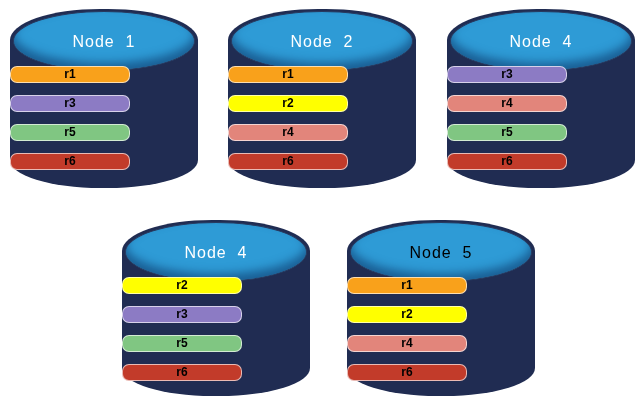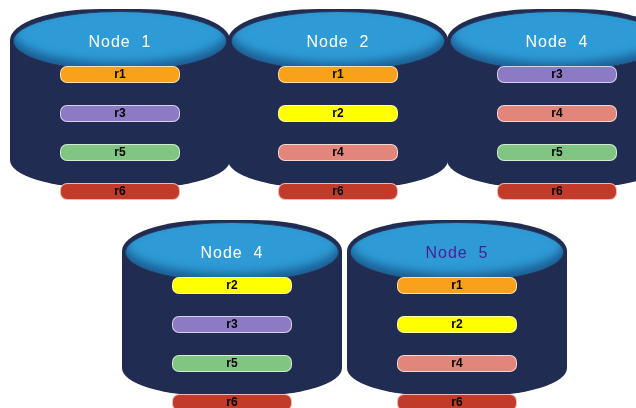--- a/index.html
+++ b/index.html
@@ -11,21 +11,20 @@
   .stage {
     position: relative;
     width: 636px;
     height: 408px;
     background: #ffffff;
     overflow: hidden;
   }
   .node {
     position: absolute;
     width: 188px;
-    padding-left: 32px;
   }
   .cyl-body {
     position: absolute;
     top: 0;
     left: 0;
     right: 0;
     bottom: 0;
     background: #202C52;
     border-radius: 90px 90px 90px 90px / 31px 31px 28px 28px;
   }
@@ -50,22 +49,22 @@
     white-space: pre;
     padding-top: 2px;
   }
   .bars {
     position: absolute;
     left: 0;
     right: 0;
     top: 57px;
     display: flex;
     flex-direction: column;
-    align-items: center;
-    gap: 22px;
+    align-items: flex-start;
+    gap: 12px;
   }
   .bar {
     width: 118px;
     height: 15px;
     border: 1px solid rgba(255, 255, 255, 0.65);
     border-radius: 7px;
     color: #000000;
     font-size: 12px;
     font-weight: bold;
     line-height: 15px;
@@ -125,21 +124,21 @@
       <div class="bar" style="background: rgb(255, 255, 0);">r2</div>
       <div class="bar" style="background: rgb(140, 123, 196);">r3</div>
       <div class="bar" style="background: rgb(128, 198, 130);">r5</div>
       <div class="bar" style="background: rgb(194, 59, 42);">r6</div>
     </div>
   </div>
 
   <div class="node" style="left:347px; top:220px; height:176px;">
     <div class="cyl-body" style="background: rgb(32, 44, 82);"></div>
     <div class="cyl-top" style="background: rgb(46, 155, 214); border-color: rgb(39, 57, 95);">
-      <span class="node-title" style="color: #4c1d95;">Node  5</span>
+      <span class="node-title" style="color: #000000;">Node  5</span>
     </div>
     <div class="bars">
       <div class="bar" style="background: rgb(249, 161, 27);">r1</div>
       <div class="bar" style="background: rgb(255, 255, 0);">r2</div>
       <div class="bar" style="background: rgb(226, 133, 123);">r4</div>
       <div class="bar" style="background: rgb(194, 59, 42);">r6</div>
     </div>
   </div>
 
 </div>

